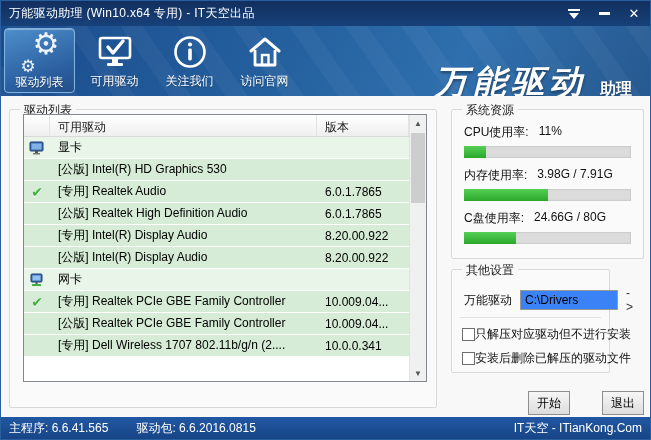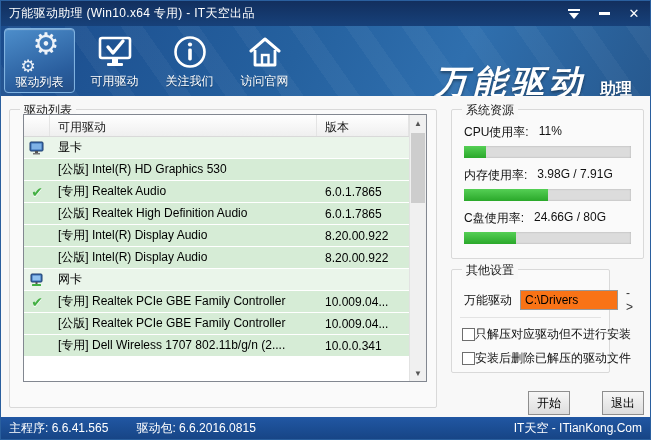--- a/index.html
+++ b/index.html
@@ -82,21 +82,21 @@
   .sb-track { flex:1; position:relative; cursor:pointer; }
   .sb-thumb { position:absolute; left:1px; right:1px; top:2px; height:70px; background:#cdcdcd; cursor:grab; }
   
   .meter-block { position:absolute; left:12px; right:12px; }
   .meter-line { display:flex; font-size:12px; color:#111; margin-bottom:5px; gap:10px; }
   .meter-bar { height:12px; background:#dcdcdc; box-shadow:inset 0 0 2px rgba(0,0,0,.25); }
   .meter-fill { height:100%; background:linear-gradient(#55cf55,#2aa82a); }
   
   .extract-row { position:absolute; left:12px; top:16px; right:10px; display:flex; align-items:center; gap:8px; }
   .extract-label { font-size:12px; color:#111; flex:none; }
-  .extract-input { width:98px; height:20px; border:1px solid #999; background:#f97316;
+  .extract-input { width:98px; height:20px; border:1px solid #999; background:#3b82f6;
                    font-size:12px; padding:0 4px; font-family:inherit; color:#000; }
   .browse-arrow { font-size:12px; color:#333; cursor:pointer; }
   .other-sep { position:absolute; left:8px; right:8px; top:47px; border-top:1px solid #e3e3e3; }
   .cb-row { position:absolute; left:10px; display:flex; align-items:center; cursor:pointer; }
   .cb-box { width:13px; height:13px; border:1px solid #6e6e6e; background:#fff; flex:none; }
   .cb-label { font-size:12px; color:#111; white-space:nowrap; }
   
   .action-btn { position:absolute; height:24px; font-size:12px; color:#000;
                 background:linear-gradient(#f6f6f6,#dddddd); border:1px solid #8e8e8e;
                 cursor:pointer; font-family:inherit; }

